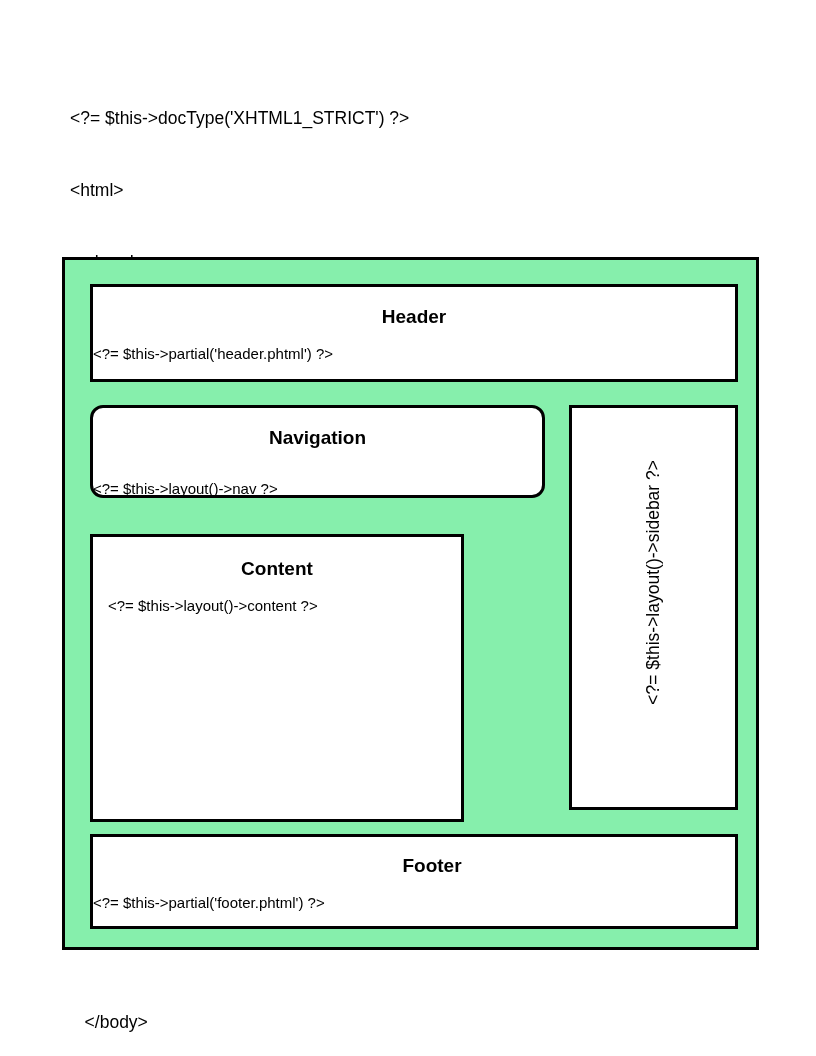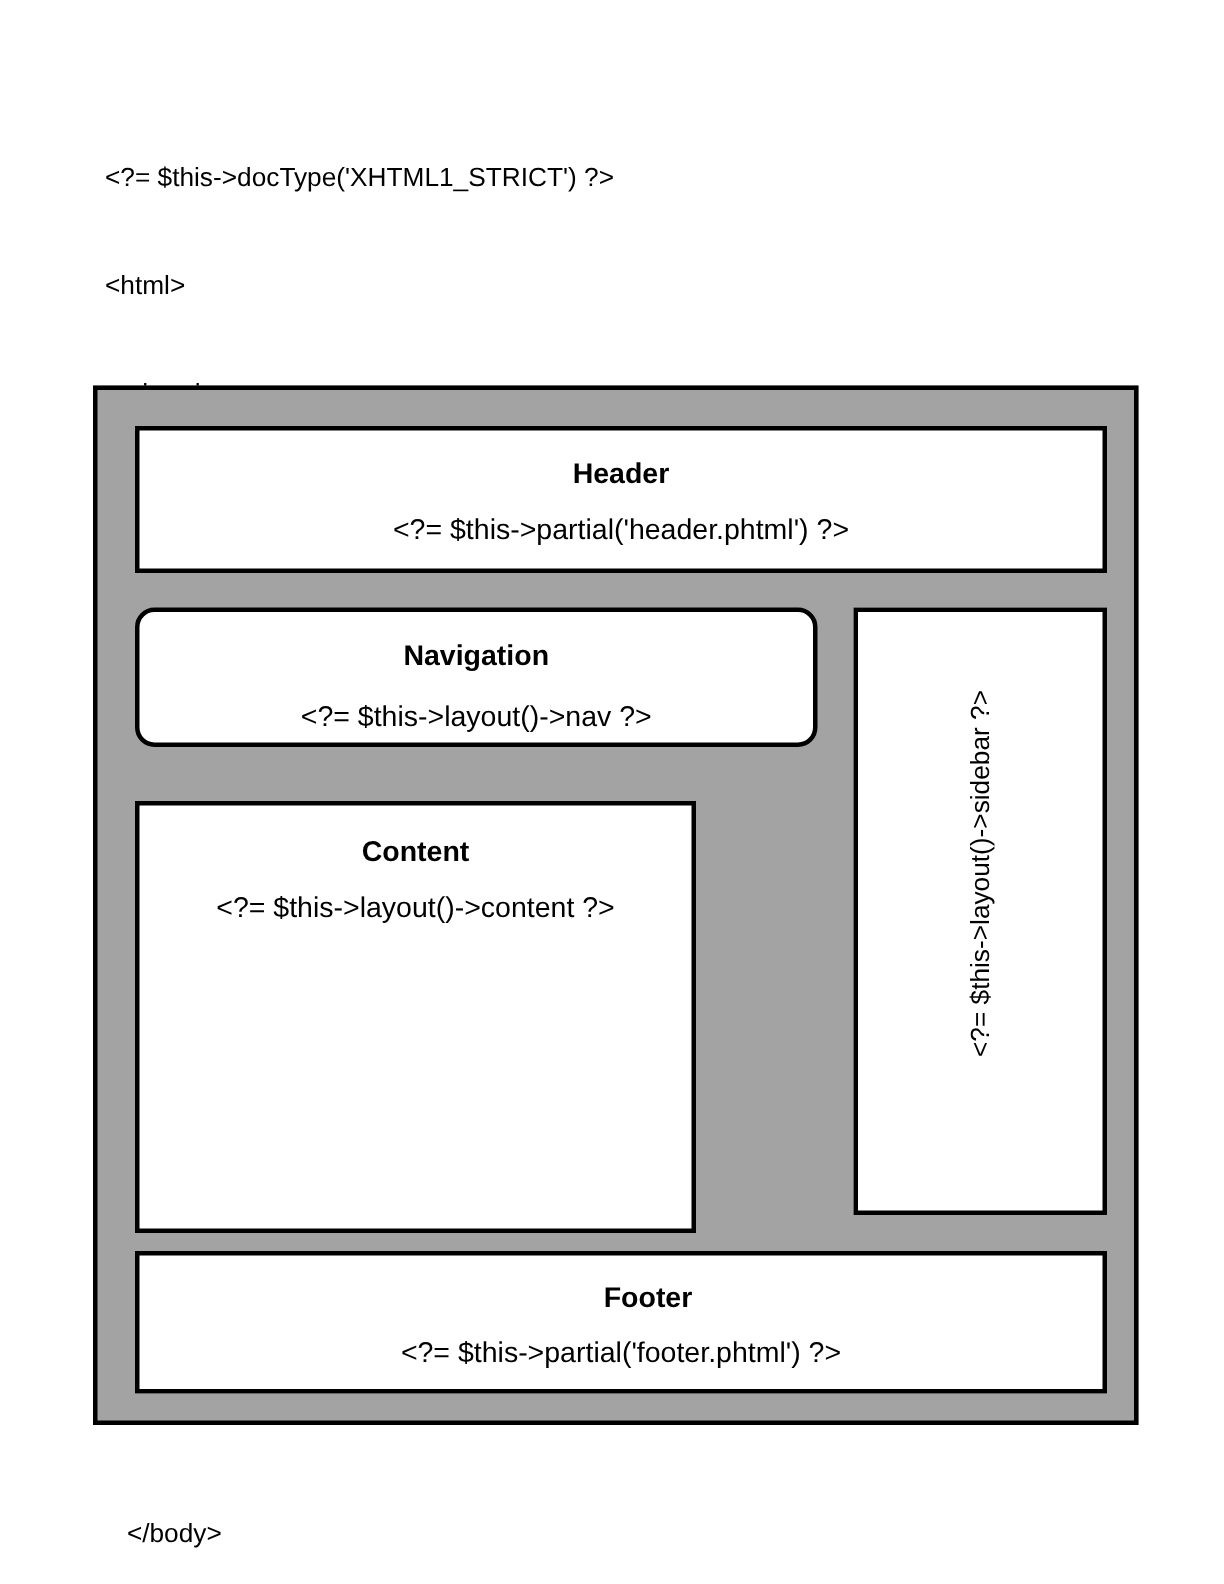--- a/index.html
+++ b/index.html
@@ -31,41 +31,41 @@
 
   
   #layout-frame {
     position: absolute;
     left: 62px;
     top: 257px;
     width: 697px;
     height: 693px;
     border: 3px solid #000;
     box-sizing: border-box;
-    background: #a3a3a3;
+    background: #86efac;
   }
 
   
   .region {
     position: absolute;
     border: 3px solid #000;
     box-sizing: border-box;
     background: #fff;
   }
   .region-title {
     display: block;
     text-align: center;
     font-weight: bold;
     font-size: 19px;
     line-height: 22px;
   }
   .region-code {
     display: block;
-    text-align: center;
-    font-size: 19px;
+    text-align: left;
+    font-size: 15px;
     line-height: 22px;
     white-space: pre;
   }
 
   
   #region-header {
     left: 25px;
     top: 24px;
     width: 648px;
     height: 98px;
@@ -75,31 +75,31 @@
 
   
   #region-nav {
     left: 25px;
     top: 145px;
     width: 455px;
     height: 93px;
     border-radius: 13px;
   }
   #region-nav .region-title { margin-top: 19px; }
-  #region-nav .region-code  { margin-top: 19px; }
+  #region-nav .region-code  { margin-top: 29px; }
 
   
   #region-content {
     left: 25px;
     top: 274px;
     width: 374px;
     height: 288px;
   }
   #region-content .region-title { margin-top: 21px; }
-  #region-content .region-code  { margin-top: 15px; }
+  #region-content .region-code  { margin-top: 15px; padding-left: 15px; }
 
   
   #region-sidebar {
     left: 504px;
     top: 145px;
     width: 169px;
     height: 405px;
   }
   #region-sidebar .region-title { margin-top: 20px; }
   #region-sidebar .sidebar-vertical-wrap {

